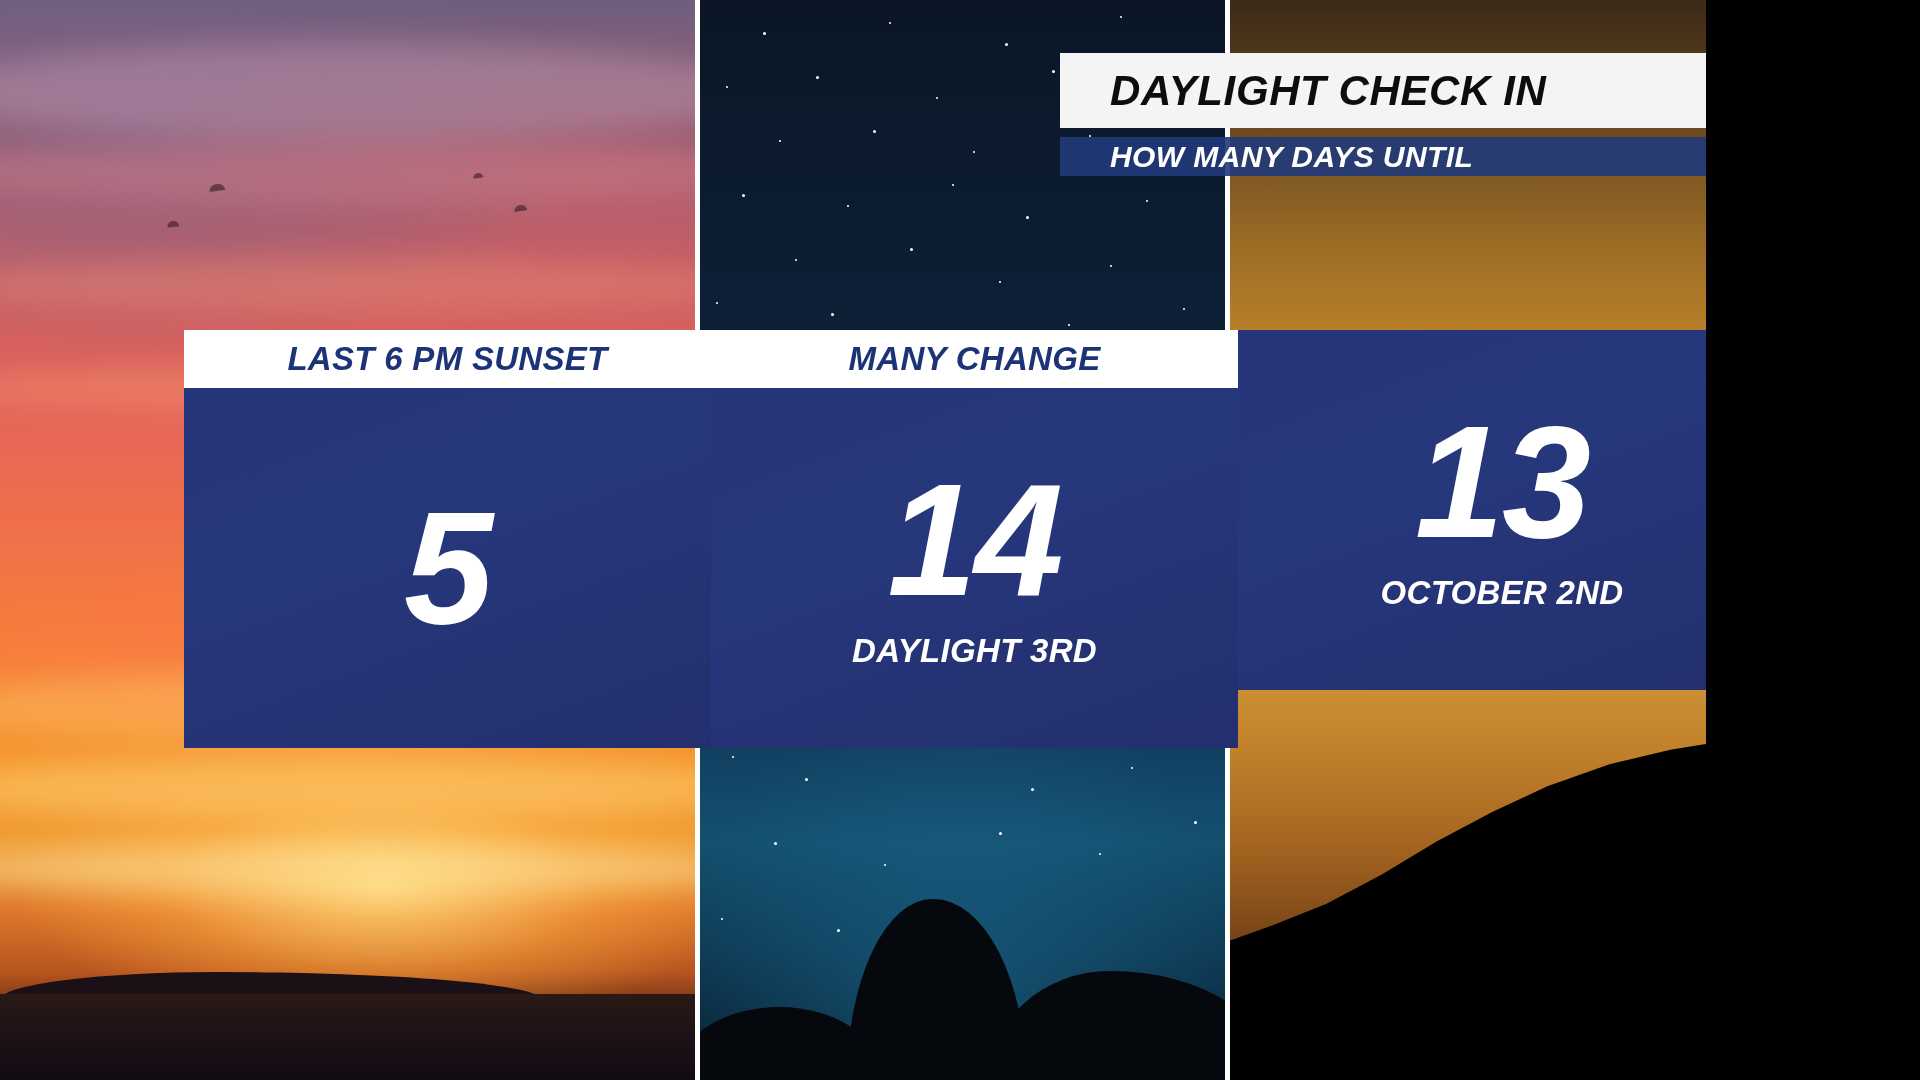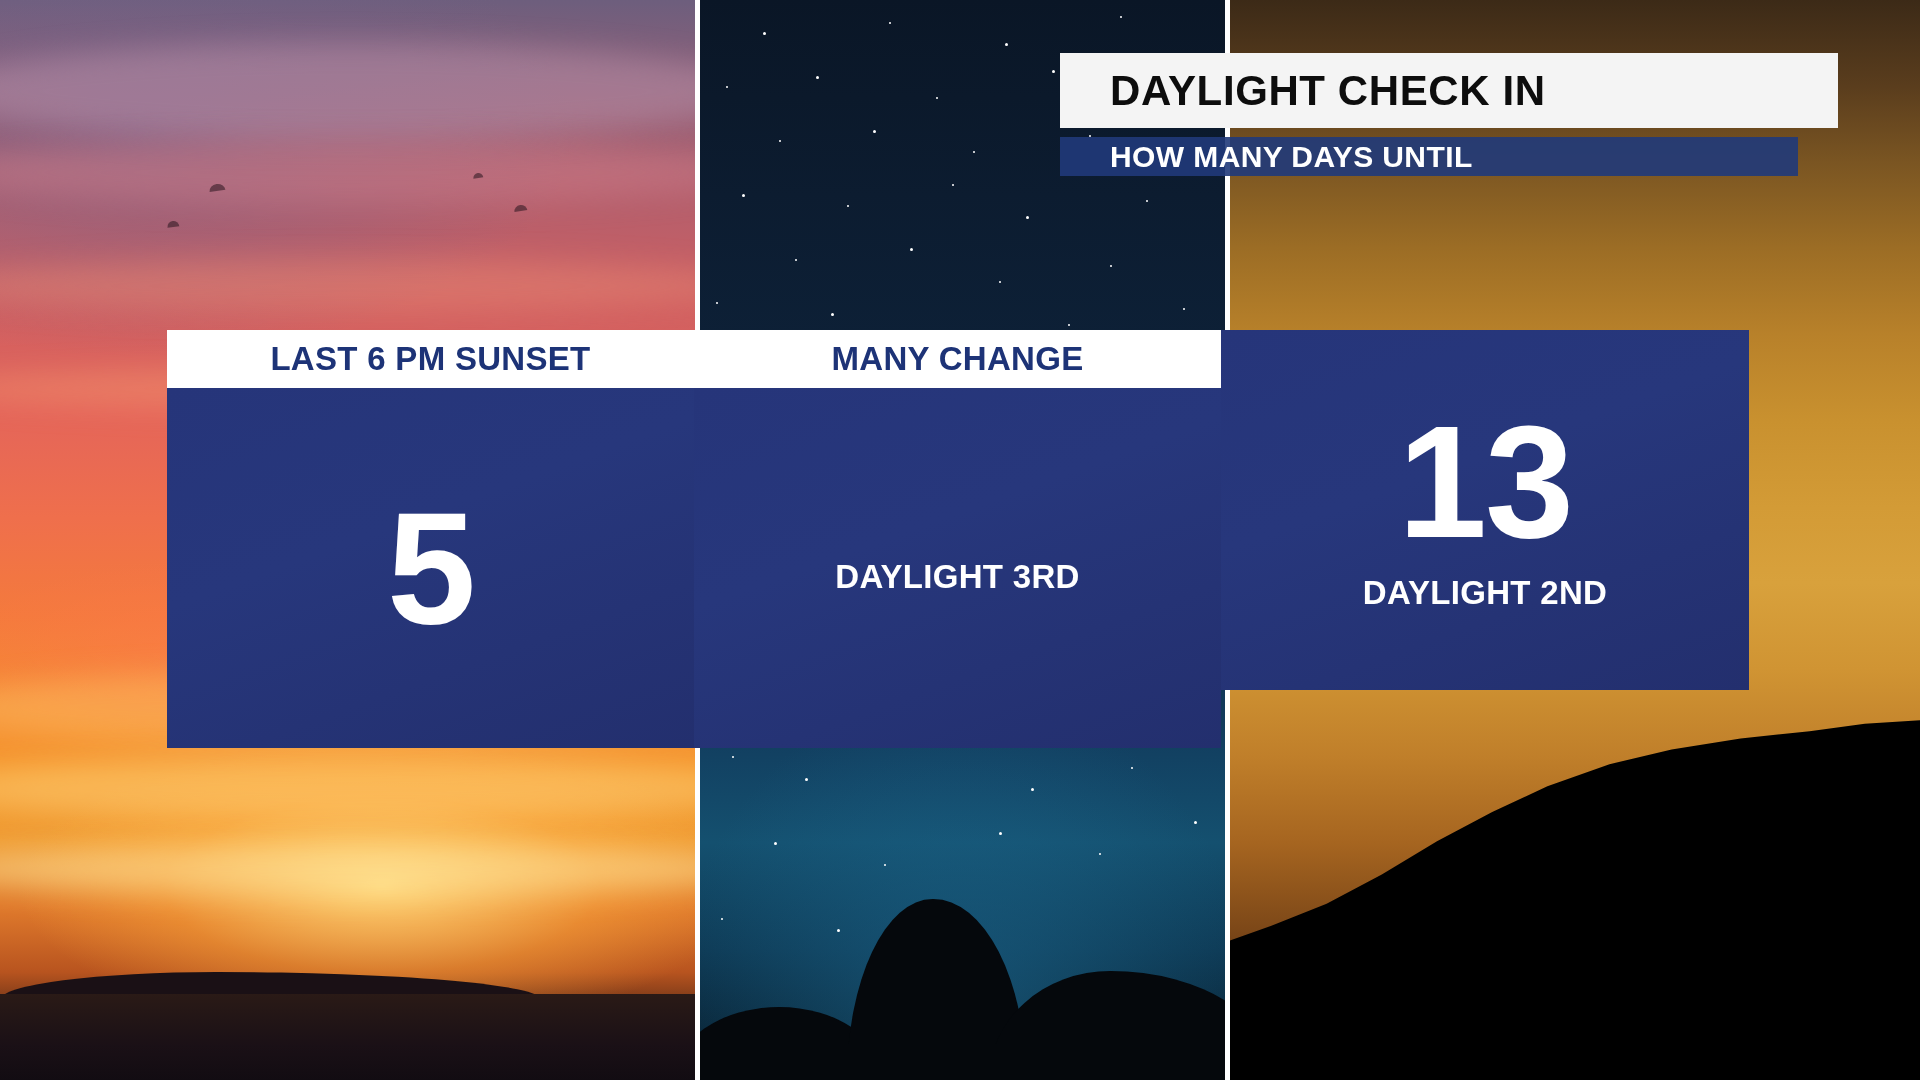--- a/index.html
+++ b/index.html
@@ -2,24 +2,25 @@
 <html><head>
 <meta charset="utf-8">
 <style>
   html, body {
     margin: 0;
     padding: 0;
     background: #000;
   }
   #stage {
     position: relative;
-    width: 1920px;
+    width: 1706px;
     height: 1080px;
     overflow: hidden;
     font-family: "Liberation Sans", sans-serif;
+    font-style: italic;
   }
 
   
   .bg-col {
     position: absolute;
     top: 0;
     height: 1080px;
     overflow: hidden;
   }
   #bg-col-1 { left: 0px;    width: 695px; }
@@ -166,21 +167,21 @@
     color: #ffffff;
     font-size: 30px;
     font-weight: bold;
     letter-spacing: .4px;
     white-space: nowrap;
   }
 
   
   #panel-row {
     position: absolute;
-    left: 167px;
+    left: 184px;
     top: 330px;
     width: 1582px;
     display: flex;
   }
   .panel { position: relative; }
   #panel-0 { width: 527px; }
   #panel-1 { width: 527px; }
   #panel-2 { width: 528px; }
 
   .panel-header {
@@ -329,26 +330,27 @@
       <div class="panel-body">
         <span class="panel-number">5</span>
       </div>
     </div>
 
     <div class="panel" id="panel-1">
       <div class="panel-header">
         <span class="panel-header-text">MANY CHANGE</span>
       </div>
       <div class="panel-body">
+        <span class="panel-number">14</span>
         <span class="panel-date">DAYLIGHT 3RD</span>
       </div>
     </div>
 
     <div class="panel" id="panel-2">
       <div class="panel-body">
         <span class="panel-number">13</span>
-        <span class="panel-date">DAYLIGHT 2ND</span>
+        <span class="panel-date">OCTOBER 2ND</span>
       </div>
     </div>
 
   </div>
 
 </div>
 
 </body></html>

